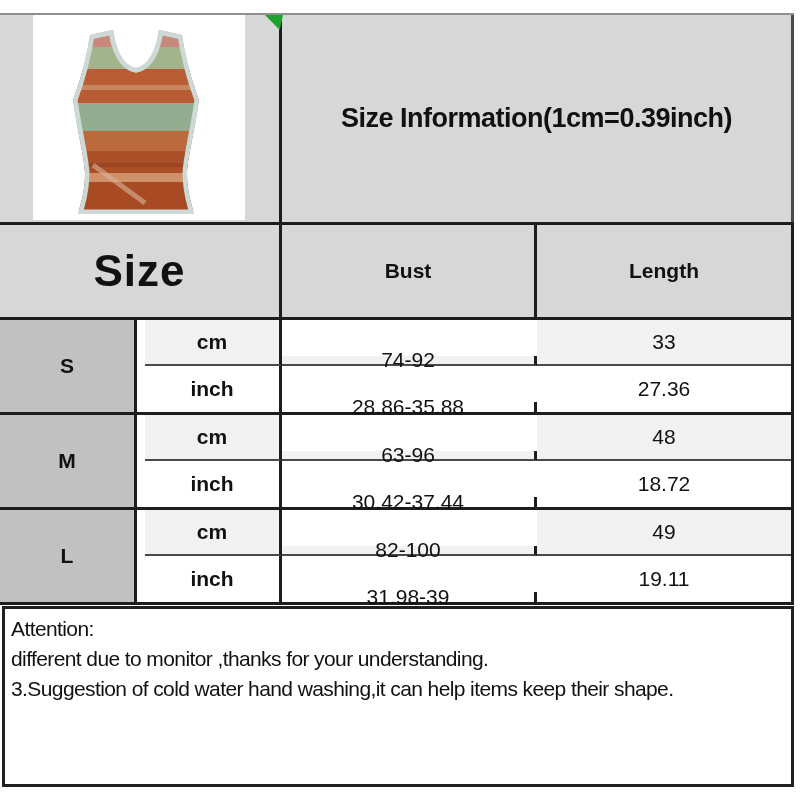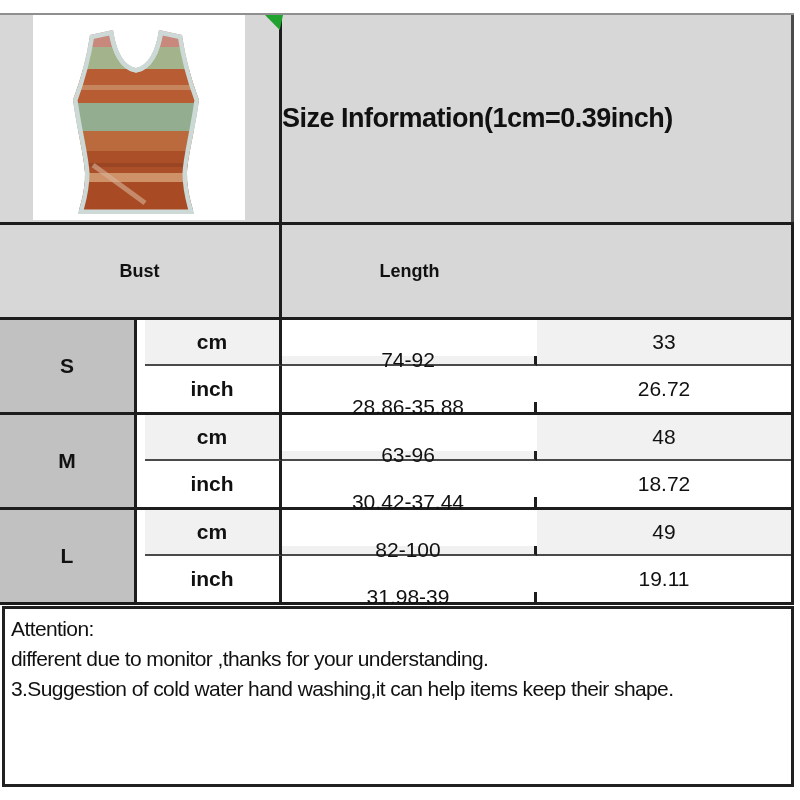--- a/index.html
+++ b/index.html
@@ -20,33 +20,33 @@
   }
   #product-image-box{position:absolute;left:33px;top:0;width:212px;height:205px;background:#ffffff;}
   #product-image-box svg{display:block;}
   #top-divider{position:absolute;left:279px;top:3px;width:3px;height:204px;background:#1d1d1d;}
   #green-marker{
     position:absolute;left:265px;top:0;width:18px;height:15px;background:#1fa32e;
     clip-path:polygon(0 0,100% 0,82% 100%);
   }
   #title-cell{
     position:absolute;left:282px;top:0;right:0;height:100%;
-    display:flex;align-items:center;justify-content:flex-start;
+    display:flex;align-items:center;justify-content:center;
   }
   #title-cell span{font-size:27px;font-weight:bold;letter-spacing:-0.5px;}
 
   
   #header-row{
     top:222px;left:0;width:794px;height:98px;background:#d7d7d7;
     border-top:3px solid #1d1d1d;border-bottom:3px solid #1d1d1d;border-right:3px solid #1d1d1d;
     display:grid;grid-template-columns:282px 255px 1fr;
   }
   #header-row .hcell{
     display:flex;align-items:center;justify-content:center;
-    font-weight:bold;font-size:18px;
+    font-weight:bold;font-size:21px;
   }
   #header-row .hcell.size{font-size:44px;letter-spacing:1px;}
   #header-row .hcell.bust,#header-row .hcell.size{border-right:3px solid #1d1d1d;}
 
   
   #size-groups{top:320px;left:0;width:794px;border-right:3px solid #1d1d1d;}
   .size-group{
     display:grid;grid-template-columns:137px 145px 255px 1fr;grid-template-rows:46px 46px;
     border-bottom:3px solid #1d1d1d;
   }
@@ -107,34 +107,35 @@
     </svg>
   </div>
   <div id="top-divider"></div>
   <div id="green-marker"></div>
   <div id="title-cell">
     <span>Size Information(1cm=0.39inch)</span>
   </div>
 </div>
 
 <div id="header-row" class="abs">
+  <div class="hcell size">Size</div>
   <div class="hcell bust">Bust</div>
   <div class="hcell length">Length</div>
 </div>
 
 <div id="size-groups" class="abs">
 
   <div class="size-group">
     <div class="cell label-cell">S</div>
     <div class="cell row-cm unit-cell">cm</div>
     <div class="cell row-cm bust-cell">74-92</div>
     <div class="cell row-cm">33</div>
     <div class="cell row-inch unit-cell">inch</div>
     <div class="cell row-inch bust-cell">28.86-35.88</div>
-    <div class="cell row-inch">26.72</div>
+    <div class="cell row-inch">27.36</div>
   </div>
 
   <div class="size-group">
     <div class="cell label-cell">M</div>
     <div class="cell row-cm unit-cell">cm</div>
     <div class="cell row-cm bust-cell">63-96</div>
     <div class="cell row-cm">48</div>
     <div class="cell row-inch unit-cell">inch</div>
     <div class="cell row-inch bust-cell">30.42-37.44</div>
     <div class="cell row-inch">18.72</div>

